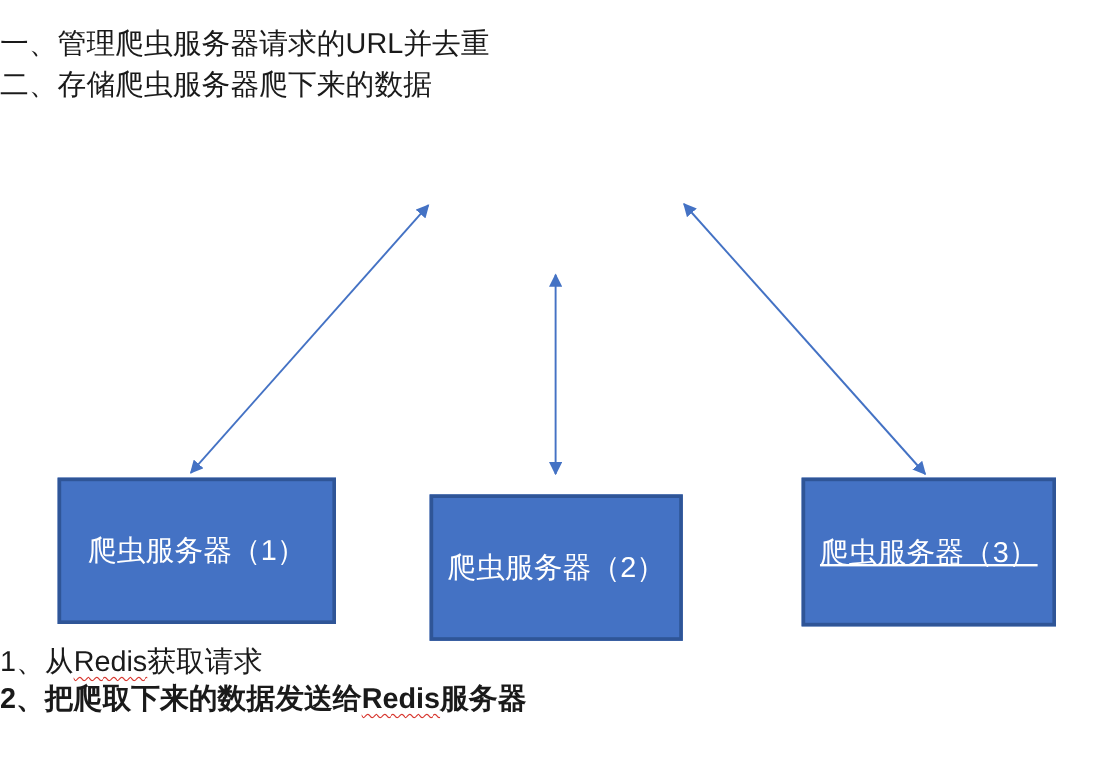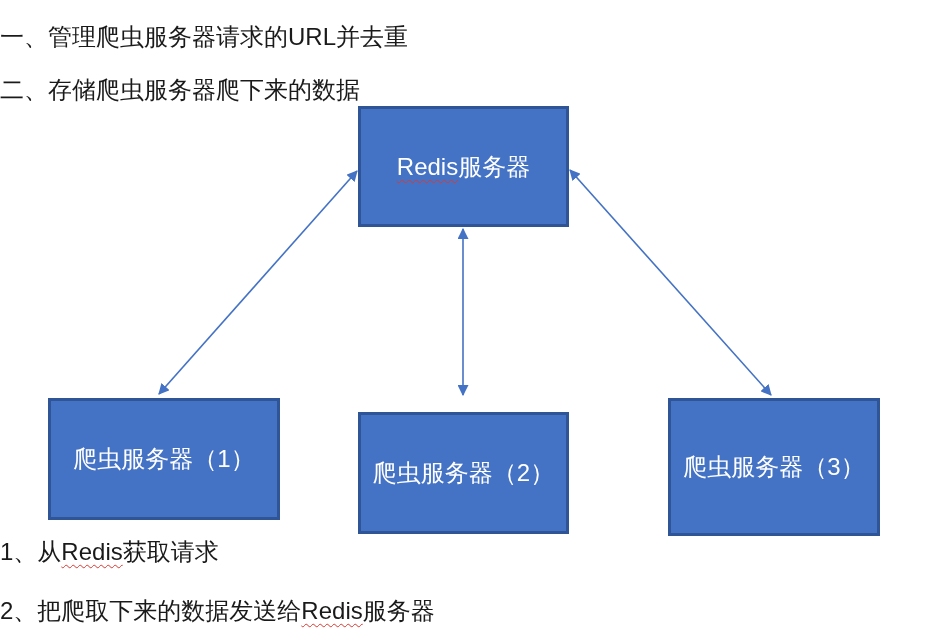--- a/index.html
+++ b/index.html
@@ -25,38 +25,38 @@
     position: absolute;
     left: 0;
     width: 925px;
     text-align: left;
     font-size: 24px;
     line-height: 30px;
     color: var(--caption_text);
     white-space: nowrap;
   }
   .caption.top1 { top: 22px; }
-  .caption.top2 { top: 75px; }
+  .caption.top2 { top: 56px; }
   .caption.b1 { top: 537px; }
-  .caption.b2 { top: 596px; }
+  .caption.b2 { top: 568px; font-weight: bold; }
   .node {
     position: absolute;
     background: var(--box_fill);
     border: 3px solid var(--box_border);
     color: var(--box_text);
     font-size: 24px;
     display: flex;
     align-items: center;
     justify-content: center;
     white-space: nowrap;
   }
   .node.redis { left: 358px; top: 106px; width: 211px; height: 121px; }
   .node.c1   { left: 48px;  top: 398px; width: 232px; height: 122px; }
   .node.c2   { left: 358px; top: 412px; width: 211px; height: 122px; }
-  .node.c3   { left: 668px; top: 398px; width: 212px; height: 138px; }
+  .node.c3   { left: 668px; top: 398px; width: 212px; height: 124px; text-decoration: underline; }
   .squiggle {
     text-decoration-line: underline;
     text-decoration-style: wavy;
     text-decoration-color: var(--squiggle);
     text-decoration-thickness: 1px;
     text-underline-offset: 4px;
   }
   svg.connectors {
     position: absolute;
     left: 0; top: 0;
@@ -85,23 +85,20 @@
       </marker>
       <marker id="ah-start" viewBox="0 0 10 10" refX="1" refY="5" markerUnits="userSpaceOnUse" markerWidth="11" markerHeight="11" orient="auto">
         <path class="ah" d="M10,0 L0,5 L10,10 Z"></path>
       </marker>
     </defs>
     <line x1="357" y1="171" x2="159" y2="394" marker-start="url(#ah-start)" marker-end="url(#ah-end)"></line>
     <line x1="463" y1="229" x2="463" y2="395" marker-start="url(#ah-start)" marker-end="url(#ah-end)"></line>
     <line x1="570" y1="170" x2="771" y2="395" marker-start="url(#ah-start)" marker-end="url(#ah-end)"></line>
   </svg>
 
-  <div class="node redis">
-    <span><span class="squiggle">Redis</span><span>服务器</span></span>
-  </div>
 
   <div class="node c1">
     <span>爬虫服务器（1）</span>
   </div>
 
   <div class="node c2">
     <span>爬虫服务器（2）</span>
   </div>
 
   <div class="node c3">

